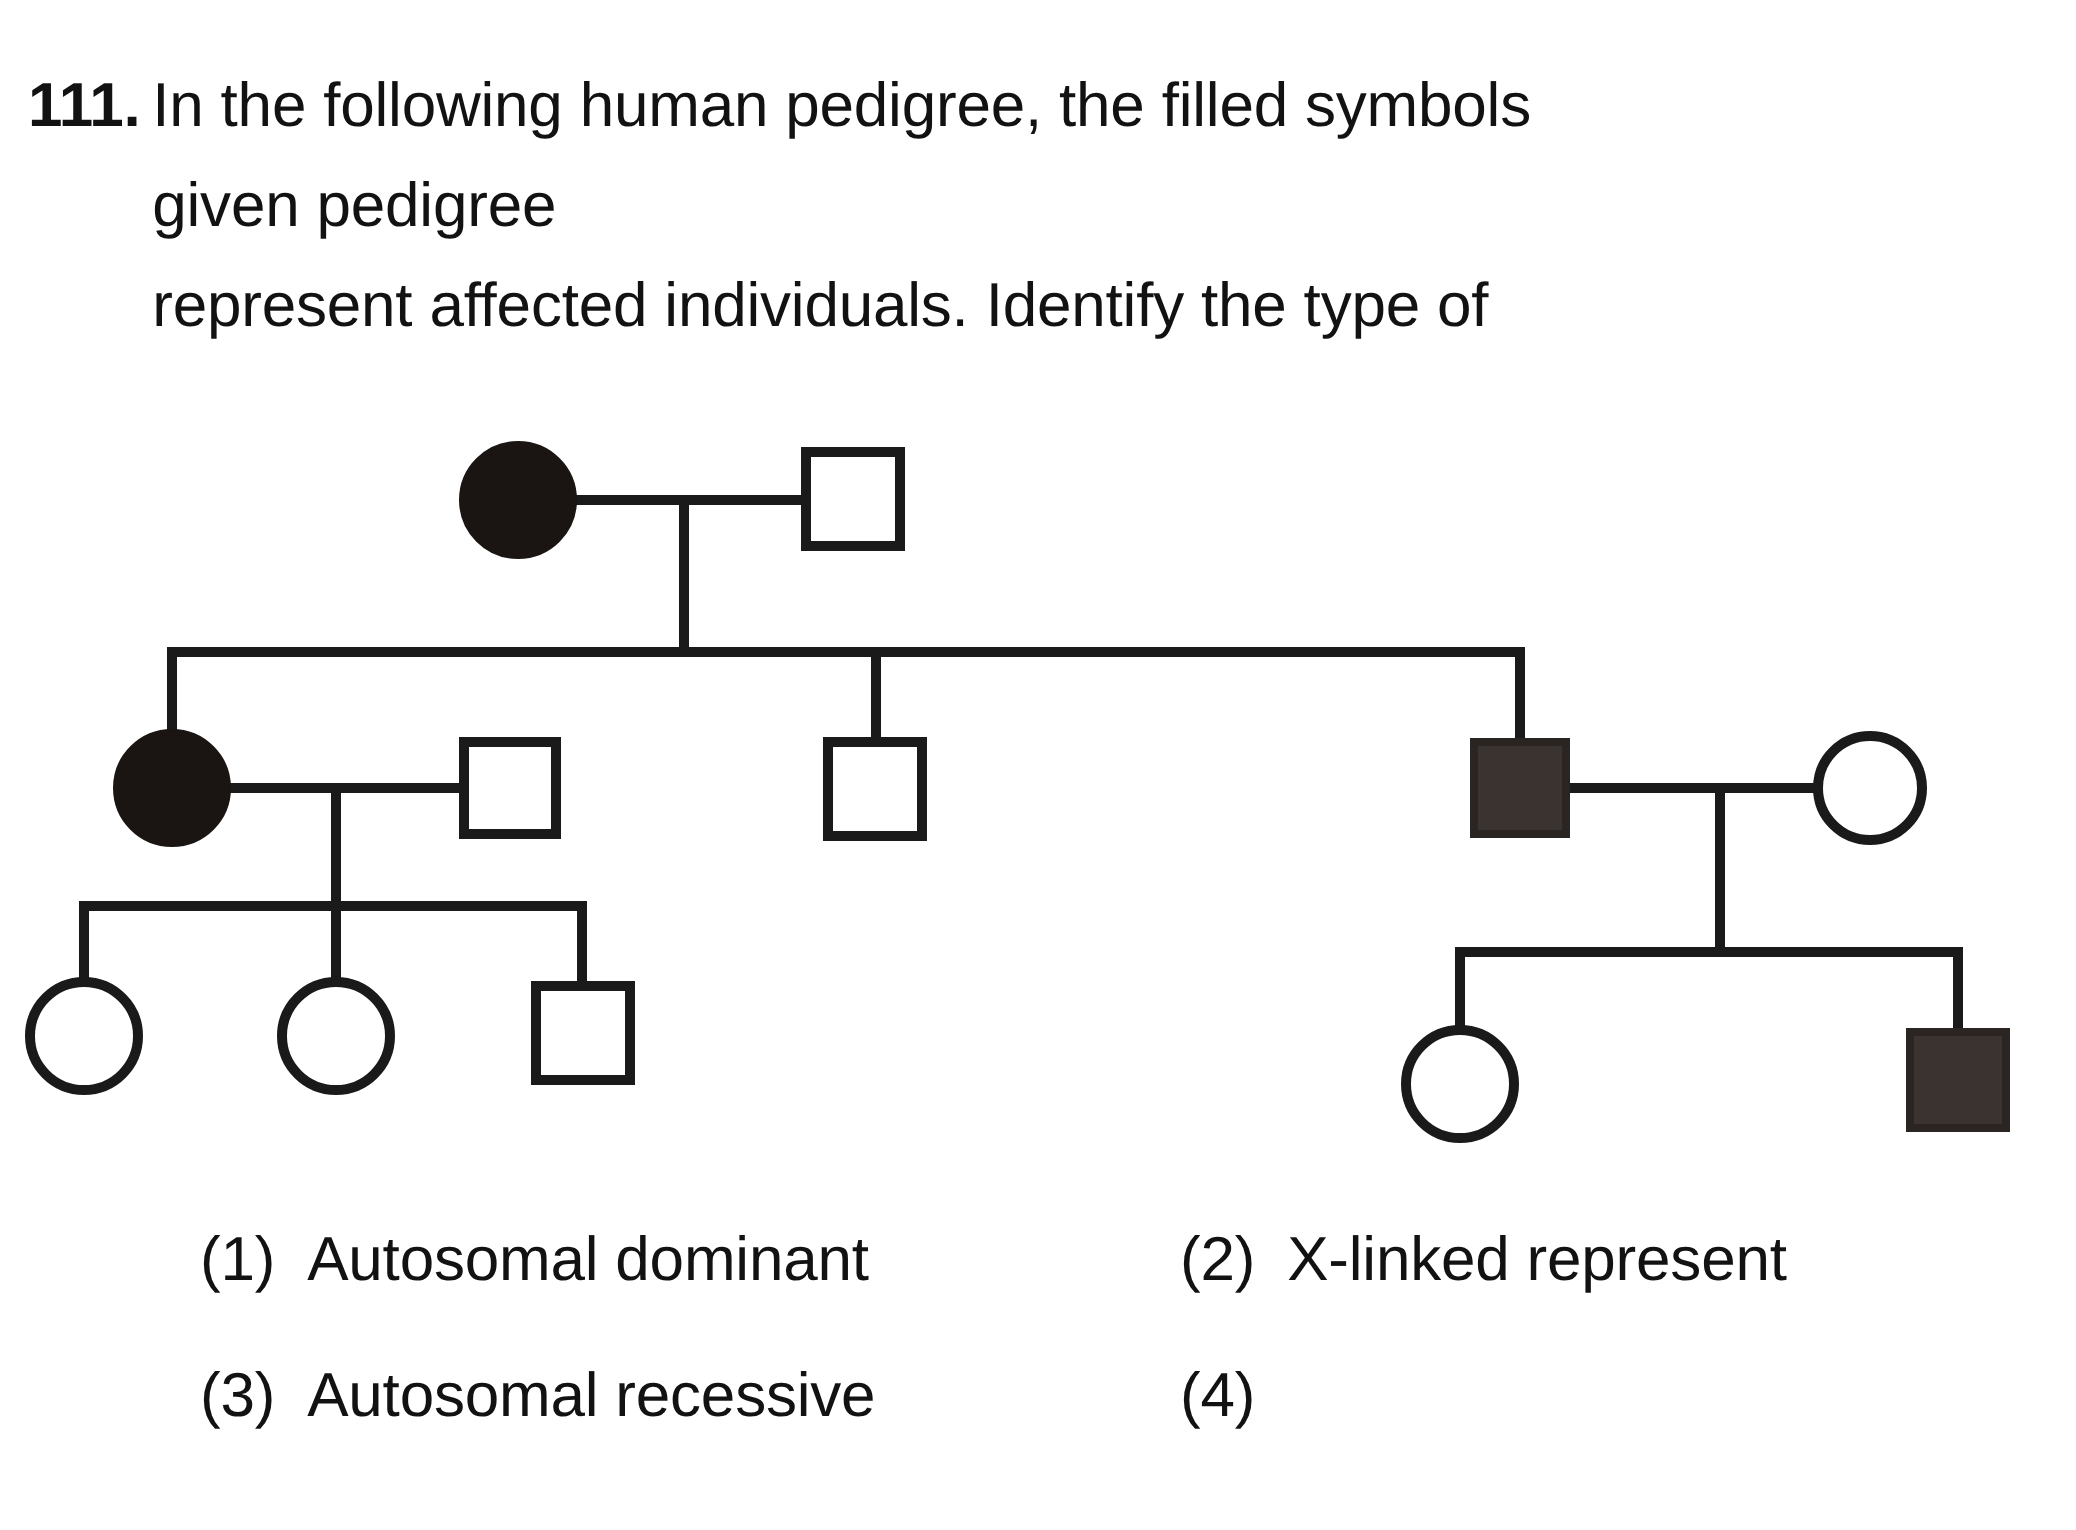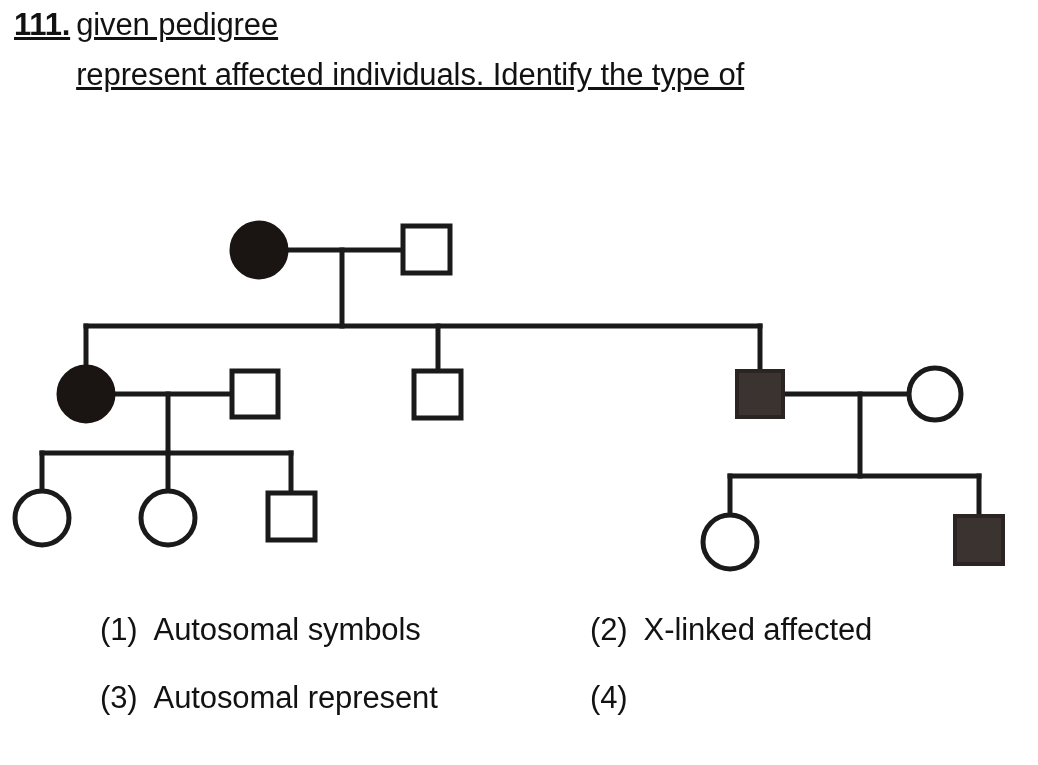--- a/index.html
+++ b/index.html
@@ -16,25 +16,24 @@
     overflow: hidden;
     position: relative;
   }
 
   
   .question {
     position: absolute;
     left: 0;
     top: 0;
     width: 890px;
-    padding: 0 10px 0 14px;
+    padding: 28px 10px 0 14px;
     box-sizing: border-box;
     display: flex;
     align-items: flex-start;
-    text-decoration: underline;
   }
   .q-number {
     font-size: 31px;
     line-height: 50px;
     font-weight: 700;
     letter-spacing: -0.2px;
     white-space: nowrap;
     flex: 0 0 auto;
     padding-right: 6px;
   }
@@ -84,20 +83,21 @@
     padding-right: 16px;
   }
   .opt-label { flex: 0 0 auto; }
 </style>
 </head>
 <body>
 
 <div class="question">
   <span class="q-number">111.</span>
   <span class="q-text">
+    <span class="q-line">In the following human pedigree, the filled symbols</span>
     <span class="q-line">given pedigree</span>
     <span class="q-line">represent affected individuals. Identify the type of</span>
   </span>
 </div>
 
 <div class="pedigree-wrap">
   <svg class="pedigree-svg" width="1038" height="390" viewBox="0 0 1038 390" xmlns="http://www.w3.org/2000/svg">
 
     <g stroke="#1a1a1a" stroke-width="5" fill="none" stroke-linecap="square">
 
@@ -145,29 +145,29 @@
       <circle cx="730" cy="346" r="27" fill="#ffffff" stroke="#1a1a1a" stroke-width="5"></circle>
       <rect x="955" y="320" width="48" height="48" fill="#3a332f" stroke="#2a2522" stroke-width="4"></rect>
     </g>
   </svg>
 </div>
 
 <div class="options">
   <div class="option-row">
     <span class="opt opt-a">
       <span class="opt-marker">(1)</span>
-      <span class="opt-label">Autosomal symbols</span>
+      <span class="opt-label">Autosomal dominant</span>
     </span>
     <span class="opt">
       <span class="opt-marker">(2)</span>
-      <span class="opt-label">X-linked affected</span>
+      <span class="opt-label">X-linked represent</span>
     </span>
   </div>
   <div class="option-row">
     <span class="opt opt-a">
       <span class="opt-marker">(3)</span>
-      <span class="opt-label">Autosomal represent</span>
+      <span class="opt-label">Autosomal recessive</span>
     </span>
     <span class="opt">
       <span class="opt-marker">(4)</span>
     </span>
   </div>
 </div>
 
 </body></html>

